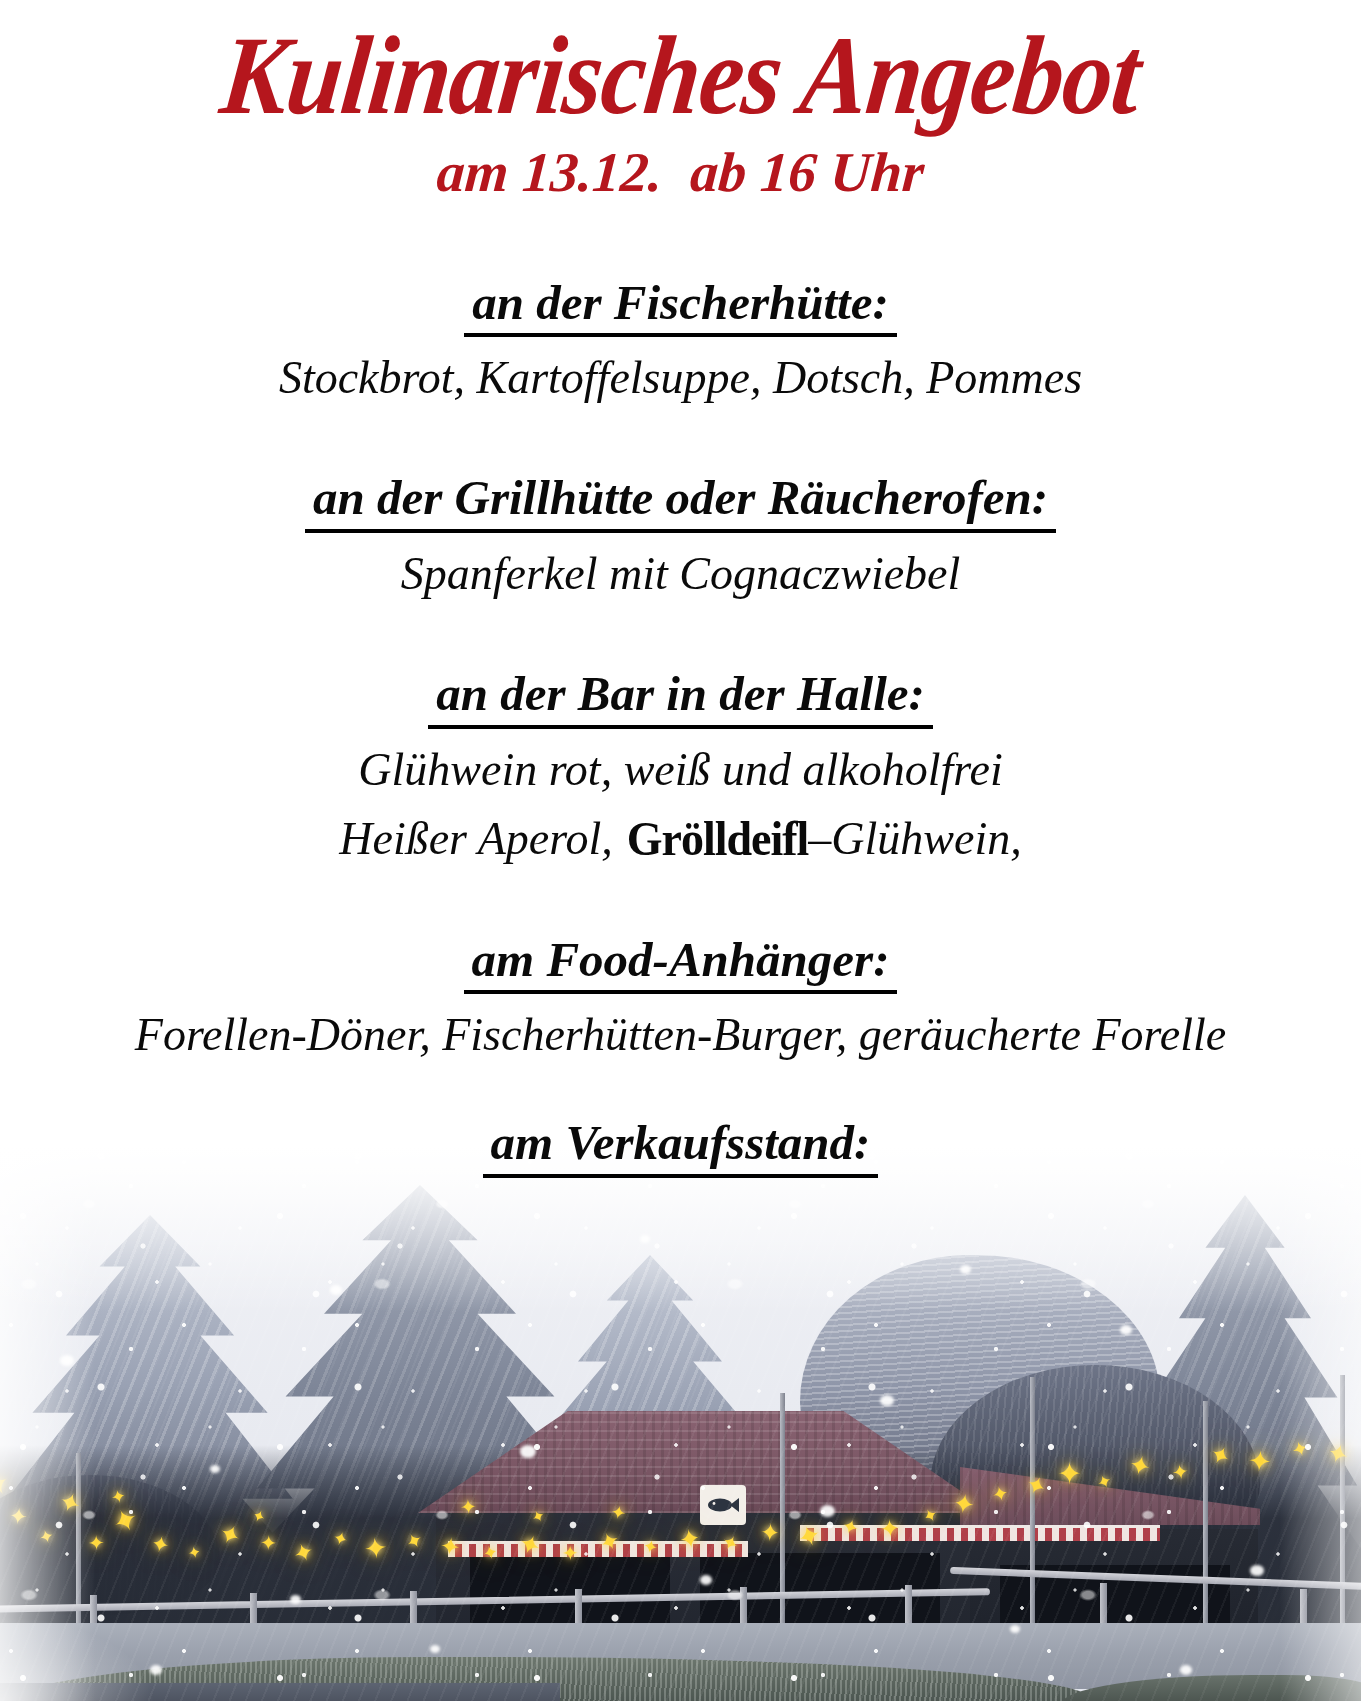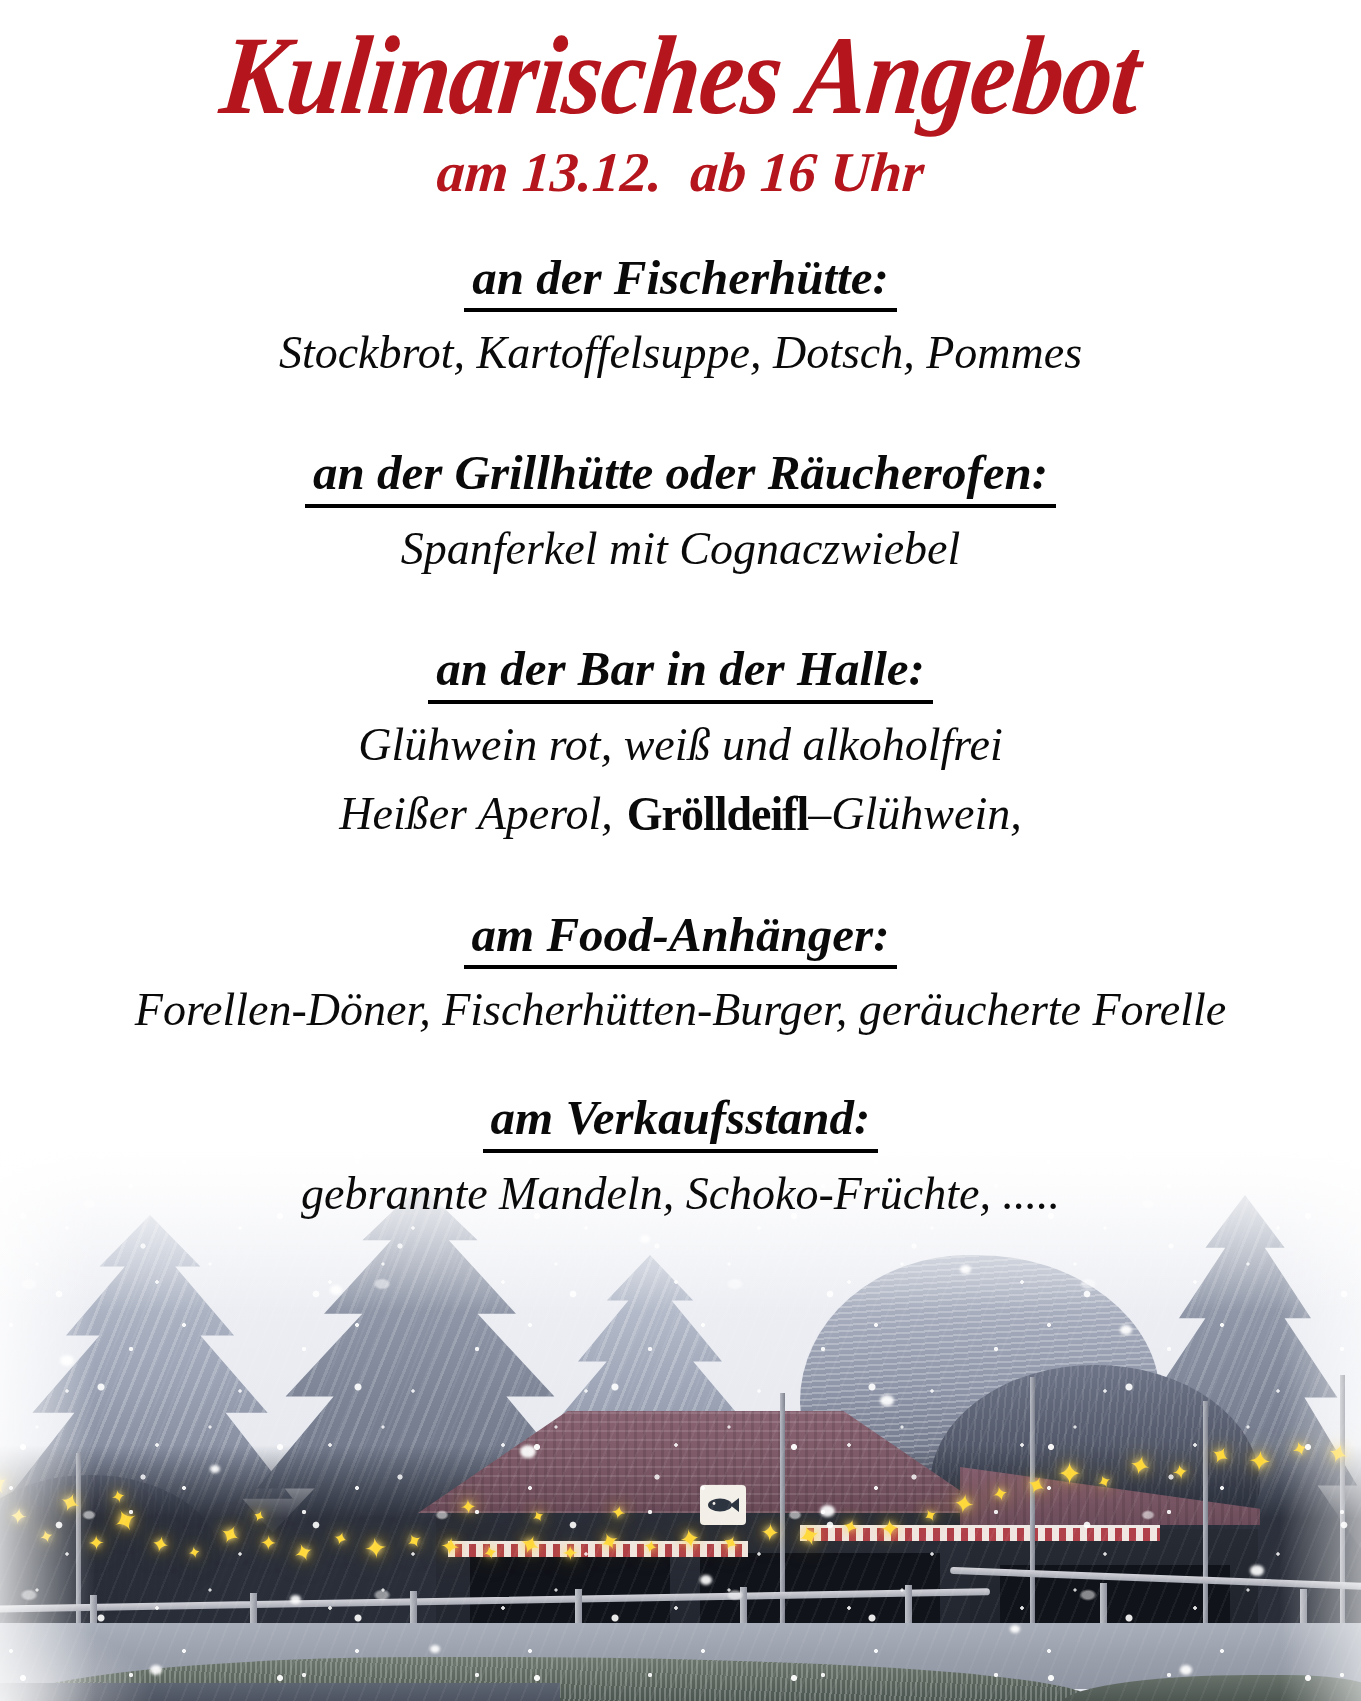--- a/index.html
+++ b/index.html
@@ -34,21 +34,21 @@
     margin-top:6px;
     font-size:56px;
     font-weight:700;
     font-style:italic;
     color:#b5161d;
     transform:skewX(-4deg);
     white-space:pre;
     line-height:1.1;
   }
   .section{margin-top:64px;}
-  .section.first{margin-top:46px;}
+  .section.first{margin-top:71px;}
   .section.last{margin-top:52px;}
   .heading{
     display:inline-block;
     font-size:49px;
     font-weight:700;
     font-style:italic;
     border-bottom:4px solid #000;
     padding:0 8px 2px 8px;
     line-height:1.15;
     white-space:nowrap;
@@ -245,21 +245,20 @@
       <div class="line"><span>Heißer Aperol,</span><span class="brand">Grölldeifl</span><span>–Glühwein,</span></div>
     </div>
 
     <div class="section">
       <div><span class="heading">am Food-Anhänger:</span></div>
       <div class="line">Forellen-Döner, Fischerhütten-Burger, geräucherte Forelle</div>
     </div>
 
     <div class="section last">
       <div><span class="heading">am Verkaufsstand:</span></div>
-      <div class="line">gebrannte Mandeln, Schoko-Früchte, .....</div>
     </div>
   </div>
 
   <div class="photo">
 
     <div class="conifer" style="left:-60px;top:70px;width:420px;height:430px;"></div>
     <div class="conifer dark" style="left:180px;top:40px;width:480px;height:460px;"></div>
     <div class="conifer" style="left:470px;top:110px;width:360px;height:380px;"></div>
     <div class="willow" style="left:800px;top:110px;width:360px;height:250px;"></div>
     <div class="conifer dark" style="left:1080px;top:50px;width:330px;height:440px;"></div>

